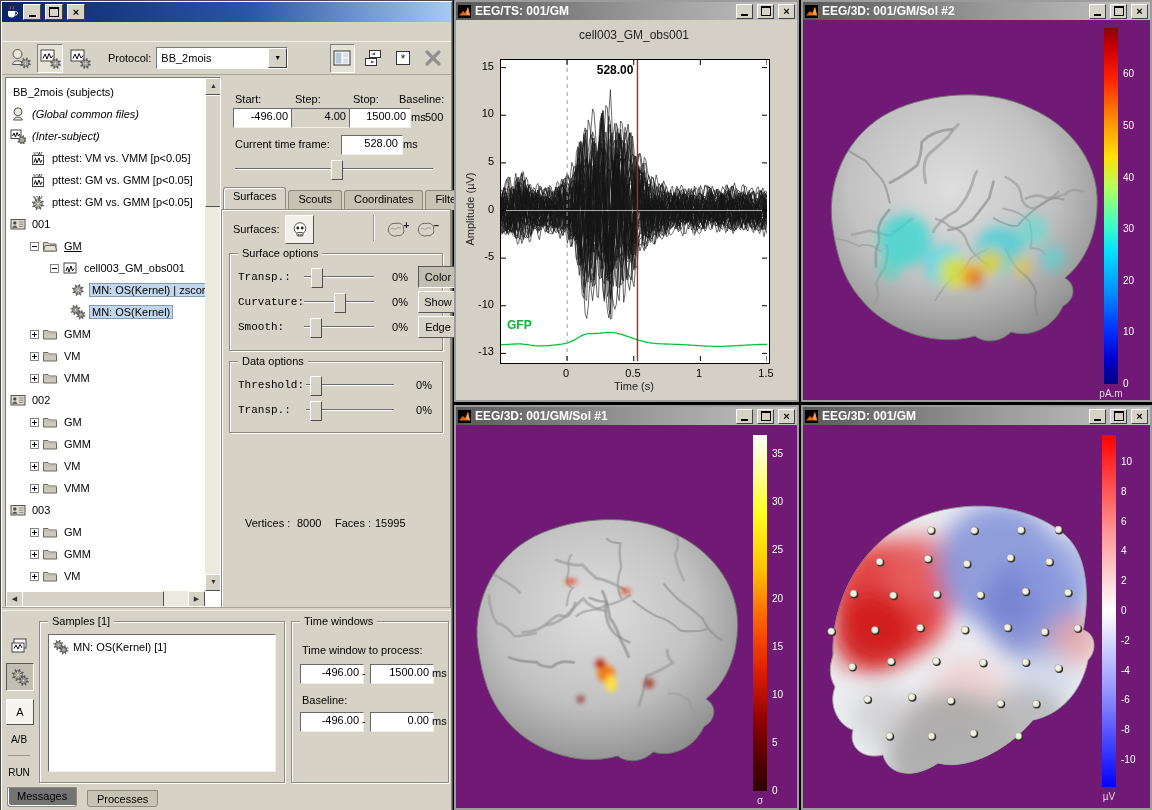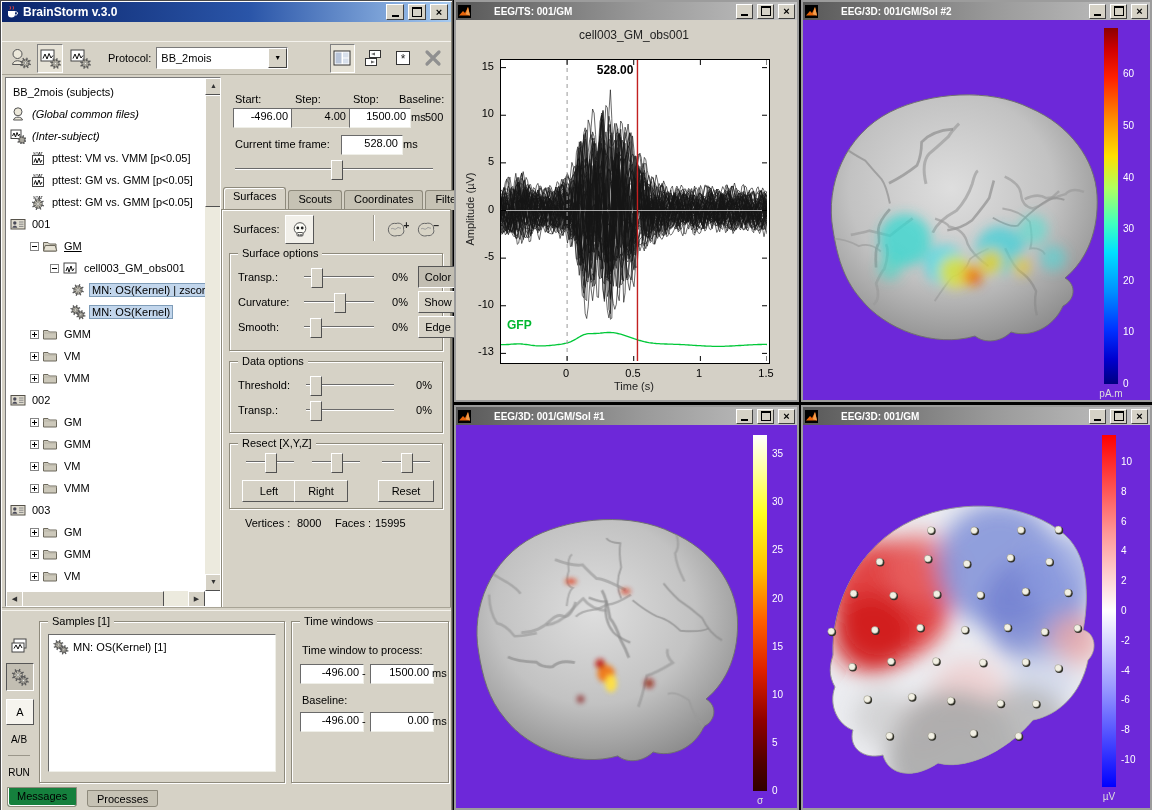--- a/index.html
+++ b/index.html
@@ -50,32 +50,32 @@
     display:flex;align-items:center;justify-content:center;}
   .btn.pressed{border-color:#565656 #fff #fff #565656;background:#c2beb2;}
   .flbl{position:absolute;white-space:nowrap;}
   .sl{position:relative;height:20px;}
   .sl .tr{position:absolute;left:0;right:0;top:9px;height:1px;background:#6a6a6a;border-bottom:1px solid #fff;}
   .sl .th{position:absolute;top:1px;width:10px;height:18px;background:#d6d2c6;border:1px solid;border-color:#fff #505050 #505050 #fff;}
   .tabs{position:absolute;display:flex;align-items:flex-end;}
   .tab{height:17px;padding:2px 9px 0 9px;border:1px solid #8e8a7c;border-bottom:none;background:#c6c2b4;
     margin-right:2px;border-radius:3px 3px 0 0;white-space:nowrap;}
   .tab.active{height:20px;background:#d6d2c6;box-shadow:inset 1px 1px 0 #fff;}
-  .btab{position:absolute;border:1px solid #8e8a7c;background:#15803d;padding:2px 9px 0 9px;border-radius:0 0 3px 3px;white-space:nowrap;}
+  .btab{position:absolute;border:1px solid #8e8a7c;background:#737373;padding:2px 9px 0 9px;border-radius:0 0 3px 3px;white-space:nowrap;}
   .tabbody{position:absolute;left:220px;top:208px;width:228px;height:397px;border:1px solid #8e8a7c;
     box-shadow:inset 1px 1px 0 #fff;}
   .optrow{display:flex;align-items:center;height:25px;gap:4px;}
-  .optrow .olbl{width:62px;flex:none;}
+  .optrow .olbl{width:62px;flex:none;font-family:Liberation Mono, monospace;}
   .optrow .osl{width:70px;flex:none;}
   .optrow .opct{width:30px;text-align:right;flex:none;}
   .optrow .obtn{width:38px;height:20px;margin-left:6px;flex:none;position:relative;}
   .matwin{border:2px solid #9c9c9c;background:#000;}
-  .matcontent{position:absolute;left:0;right:0;top:18px;bottom:0;background:#6d28d9;overflow:visible;}
+  .matcontent{position:absolute;left:0;right:0;top:18px;bottom:0;background:#701a75;overflow:visible;}
   .mat-titlebar{position:absolute;left:0;right:0;top:0;height:18px;display:flex;align-items:center;gap:4px;padding:0 2px;}
-  .mat-titlebar .tb-title{font-size:10px;margin-left:19px;}
+  .mat-titlebar .tb-title{font-size:12px;}
   .mat-titlebar .wbtn{width:15px;height:13px;}
   .tscontent{background:#d4d0c6;}
   .plot{position:absolute;background:#fff;border:1px solid #000;}
   .ytick{position:absolute;width:32px;text-align:right;}
   .xtick{position:absolute;width:36px;text-align:center;}
   .cbar{position:absolute;width:14px;}
   .grad-jet{background:linear-gradient(to bottom,#8b0000 0%,#d00000 6%,#ff2000 14%,#ff9000 26%,#ffe000 36%,#b0ff60 45%,#40ffc0 55%,#00e0ff 63%,#0090ff 74%,#0030ff 85%,#0000d0 93%,#000080 100%);}
   .grad-hot{background:linear-gradient(to bottom,#ffffff 0%,#ffffa0 10%,#ffff20 22%,#ffc000 38%,#ff6000 52%,#e02000 66%,#900000 80%,#500000 92%,#300000 100%);}
   .grad-rbw{background:linear-gradient(to bottom,#ff0000 0%,#ff9898 28%,#ffffff 50%,#9898ff 72%,#0000ff 100%);}
   .cbtick{position:absolute;color:#fff;font-size:10px;white-space:nowrap;}
@@ -89,21 +89,20 @@
 
 <div class="win mainwin">
   <div class="titlebar tb-blue">
     <span class="ticon">
       <svg width="14" height="14" viewBox="0 0 14 14">
           <path d="M3 6 h7 v3.2 a3.5 3.2 0 0 1 -7 0 Z" fill="#fff"></path>
           <path d="M10 6.8 h1.6 a1.6 1.6 0 0 1 -1.8 3" fill="none" stroke="#fff"></path>
           <path d="M5 1.2 q1.2 1.6 0 3.4 M8 1.2 q1.2 1.6 0 3.4" stroke="#e04040" fill="none"></path>
         </svg>
     </span>
-    <span class="tb-title">BrainStorm v.3.0</span>
     <span class="wbtn">
         <span class="gl-min"></span>
       </span>
     <span class="wbtn">
         <span class="gl-max"></span>
       </span>
     <span class="wbtn">
         <span class="gl-close">×</span>
       </span>
   </div>
@@ -650,38 +649,20 @@
           <span class="olbl" style="width: 64px;">Transp.:</span>
           <span class="sl osl" style="width: 88px;">
             <span class="tr"></span>
             <span class="th" style="left: 4px;"></span>
           </span>
           <span class="opct" style="width: 34px;">0%</span>
         </div>
       </div>
   </div>
 
-  <div class="groupbox" style="left:228px;top:442px;width:212px;height:64px">
-    <span class="legend">Resect [X,Y,Z]</span>
-    <div class="sl" style="position:absolute;left:16px;top:8px;width:48px">
-        <span class="tr"></span>
-        <span class="th" style="left:19px"></span>
-      </div>
-    <div class="sl" style="position:absolute;left:82px;top:8px;width:48px">
-        <span class="tr"></span>
-        <span class="th" style="left:19px"></span>
-      </div>
-    <div class="sl" style="position:absolute;left:152px;top:8px;width:48px">
-        <span class="tr"></span>
-        <span class="th" style="left:19px"></span>
-      </div>
-    <span class="btn" style="left:12px;top:36px;width:52px;height:20px">Left</span>
-    <span class="btn" style="left:64px;top:36px;width:52px;height:20px">Right</span>
-    <span class="btn" style="left:148px;top:36px;width:54px;height:20px">Reset</span>
-  </div>
 
   <span class="flbl" style="left:244px;top:516px">Vertices :</span>
   <span class="flbl" style="left:296px;top:516px">8000</span>
   <span class="flbl" style="left:334px;top:516px">Faces :</span>
   <span class="flbl" style="left:374px;top:516px">15995</span>
 
   <div class="abs" style="left:1px;right:1px;top:606px;height:2px;border-top:1px solid #a8a496;border-bottom:1px solid #f4f2ec"></div>
 
   <div class="sidecol">
     <span class="sideitem" style="top:614px;height:24px" id="ic-stack">

